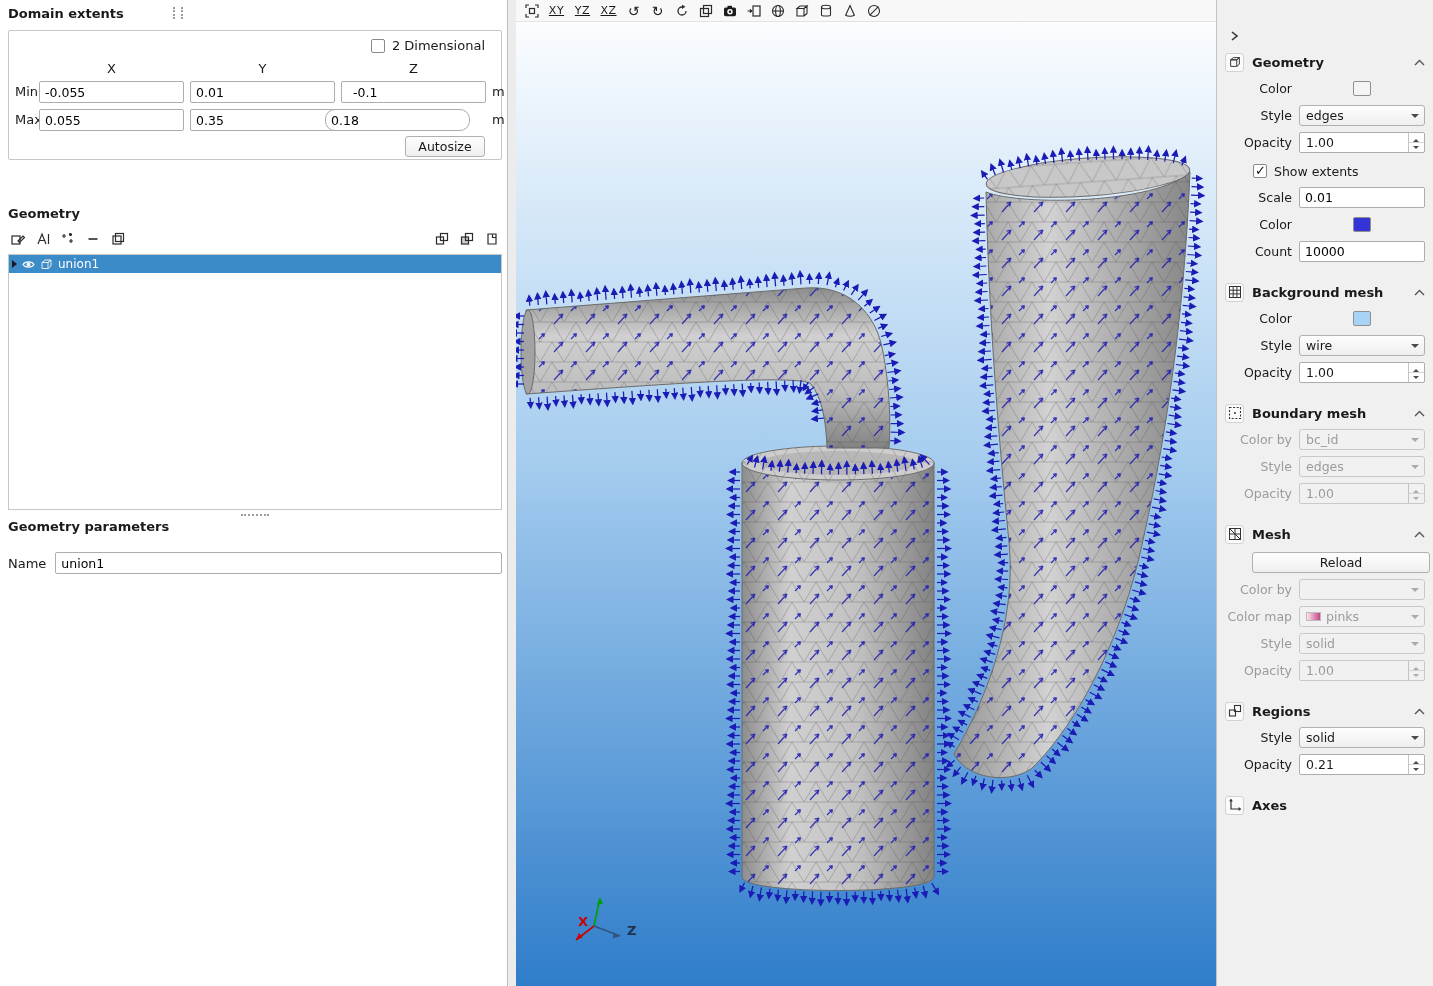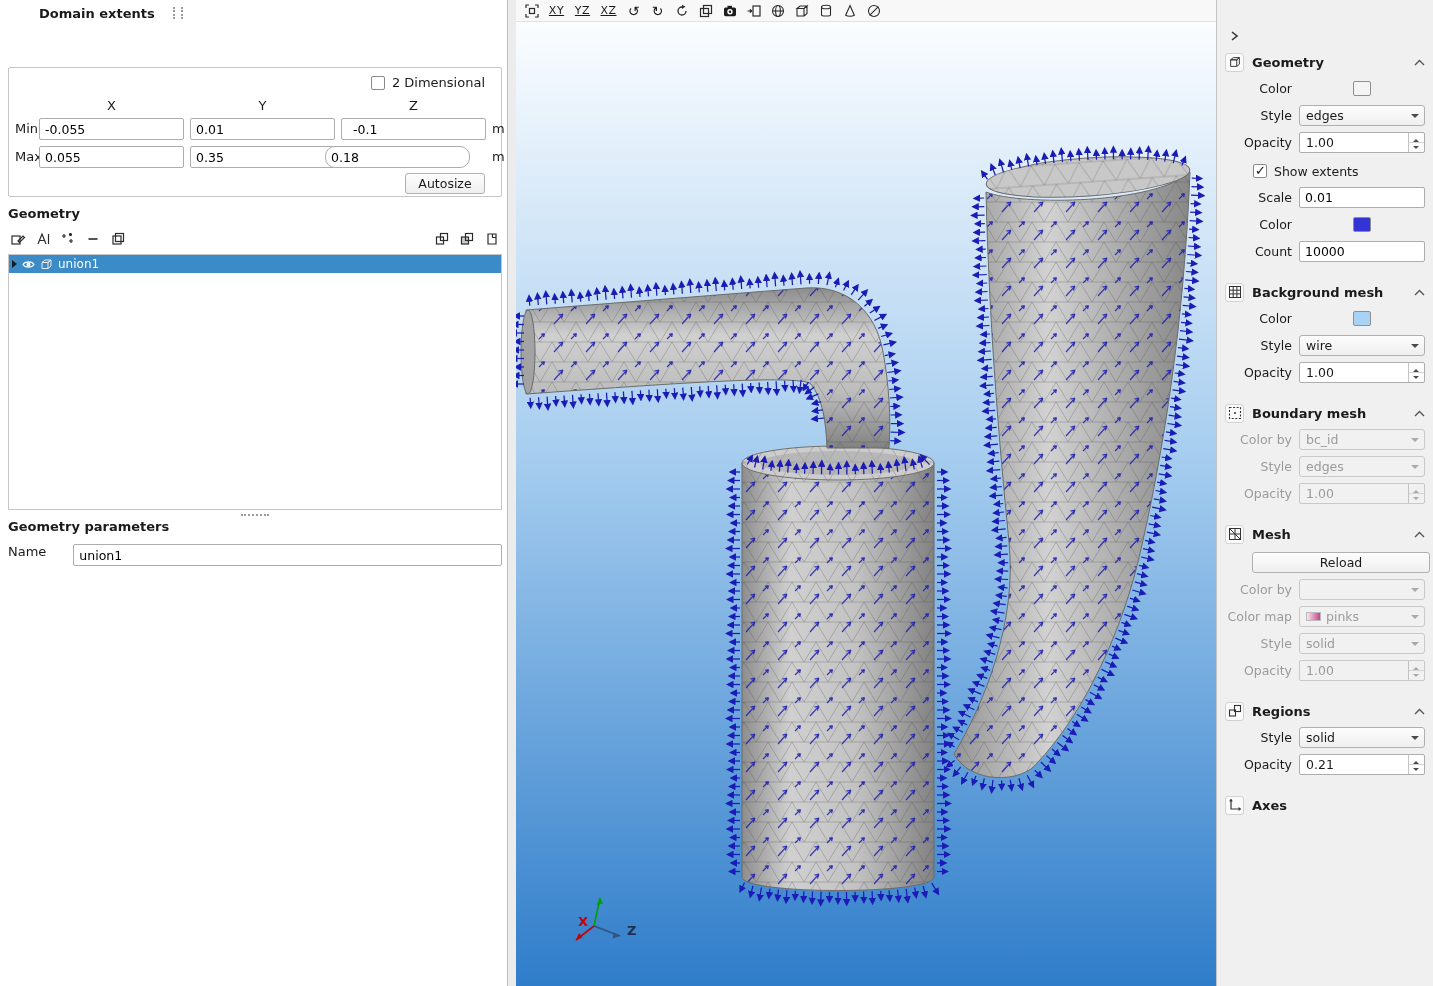--- a/index.html
+++ b/index.html
@@ -56,25 +56,25 @@
   .dis .spin-ud i.up::after { border-bottom-color:#aaa; }
   .dis .spin-ud i.dn::after { border-top-color:#aaa; }
   .dis .combo::after { border-top-color:#aaa; }
 
   .icon-btn { width:20px; height:20px; display:flex; align-items:center;
     justify-content:center; background:transparent; border:none; padding:0; }
 
   
   .left-panel { position:absolute; left:0; top:0; width:508px; height:986px;
     background:#fff; border-right:1px solid #bdbdbd; }
-  .de-title { position:absolute; left:8px; top:6px; font-weight:bold;margin-left:31px; }
+  .de-title { position:absolute; left:8px; top:6px; font-weight:bold; }
   .drag-dots { position:absolute; left:173px; top:7px; width:10px; height:12px;
     border-left:2px dotted #9a9a9a; border-right:2px dotted #9a9a9a; }
   .de-box { position:absolute; left:8px; top:30px; width:494px; height:130px;
-    border:1px solid #c6c6c6; border-radius:2px;margin-top:37px; }
+    border:1px solid #c6c6c6; border-radius:2px; }
   .cb-2d { position:absolute; right:16px; top:7px; display:flex; gap:7px; align-items:center; }
   .de-hdr { position:absolute; top:30px; text-align:center; width:145px; }
   .de-lab { position:absolute; width:26px; }
   .de-inp { position:absolute; width:145px; }
   .de-unit { position:absolute; left:483px; }
 
   .geo-title { position:absolute; left:8px; top:206px; font-weight:bold; }
   .geo-toolbar { position:absolute; left:8px; top:227px; width:494px; height:24px;
     display:flex; align-items:center; gap:5px; }
   .geo-toolbar .spacer { flex:1; }
@@ -82,21 +82,21 @@
     border:1px solid #c6c6c6; background:#fff; overflow:hidden; }
   .geo-row { height:18px; background:#3b8bc8; color:#fff; display:flex;
     align-items:center; gap:5px; padding:0 3px; font-size:12px; }
   .tri-expander { width:0; height:0; border-left:5px solid #1b1b1b;
     border-top:4px solid transparent; border-bottom:4px solid transparent; flex:none; }
 
   .hsplit { position:absolute; left:241px; top:514px; width:28px;
     border-top:2px dotted #9a9a9a; }
   .gp-title { position:absolute; left:8px; top:519px; font-weight:bold; }
   .gp-name-row { position:absolute; left:8px; top:544px; width:494px; height:38px;
-    display:flex; gap:27px; }
+    display:flex; align-items:center; gap:9px; }
   .gp-flip { position:absolute; left:8px; top:573px; width:494px; height:22px; font-size:12.5px; }
 
   
   .viewport { position:absolute; left:516px; top:0; width:700px; height:908px; }
   .vp-toolbar { height:22px; background:#f8f8f8; border-bottom:1px solid #e3e3e3;
     display:flex; align-items:center; gap:3px; padding-left:5px; }
   .vp-toolbar .icon-btn { width:21px; height:19px; }
   .axis-btn { font-size:11px; width:23px; height:19px; display:flex; align-items:center;
     justify-content:center; }
   .axis-btn span { text-decoration:underline; letter-spacing:0.5px; }

